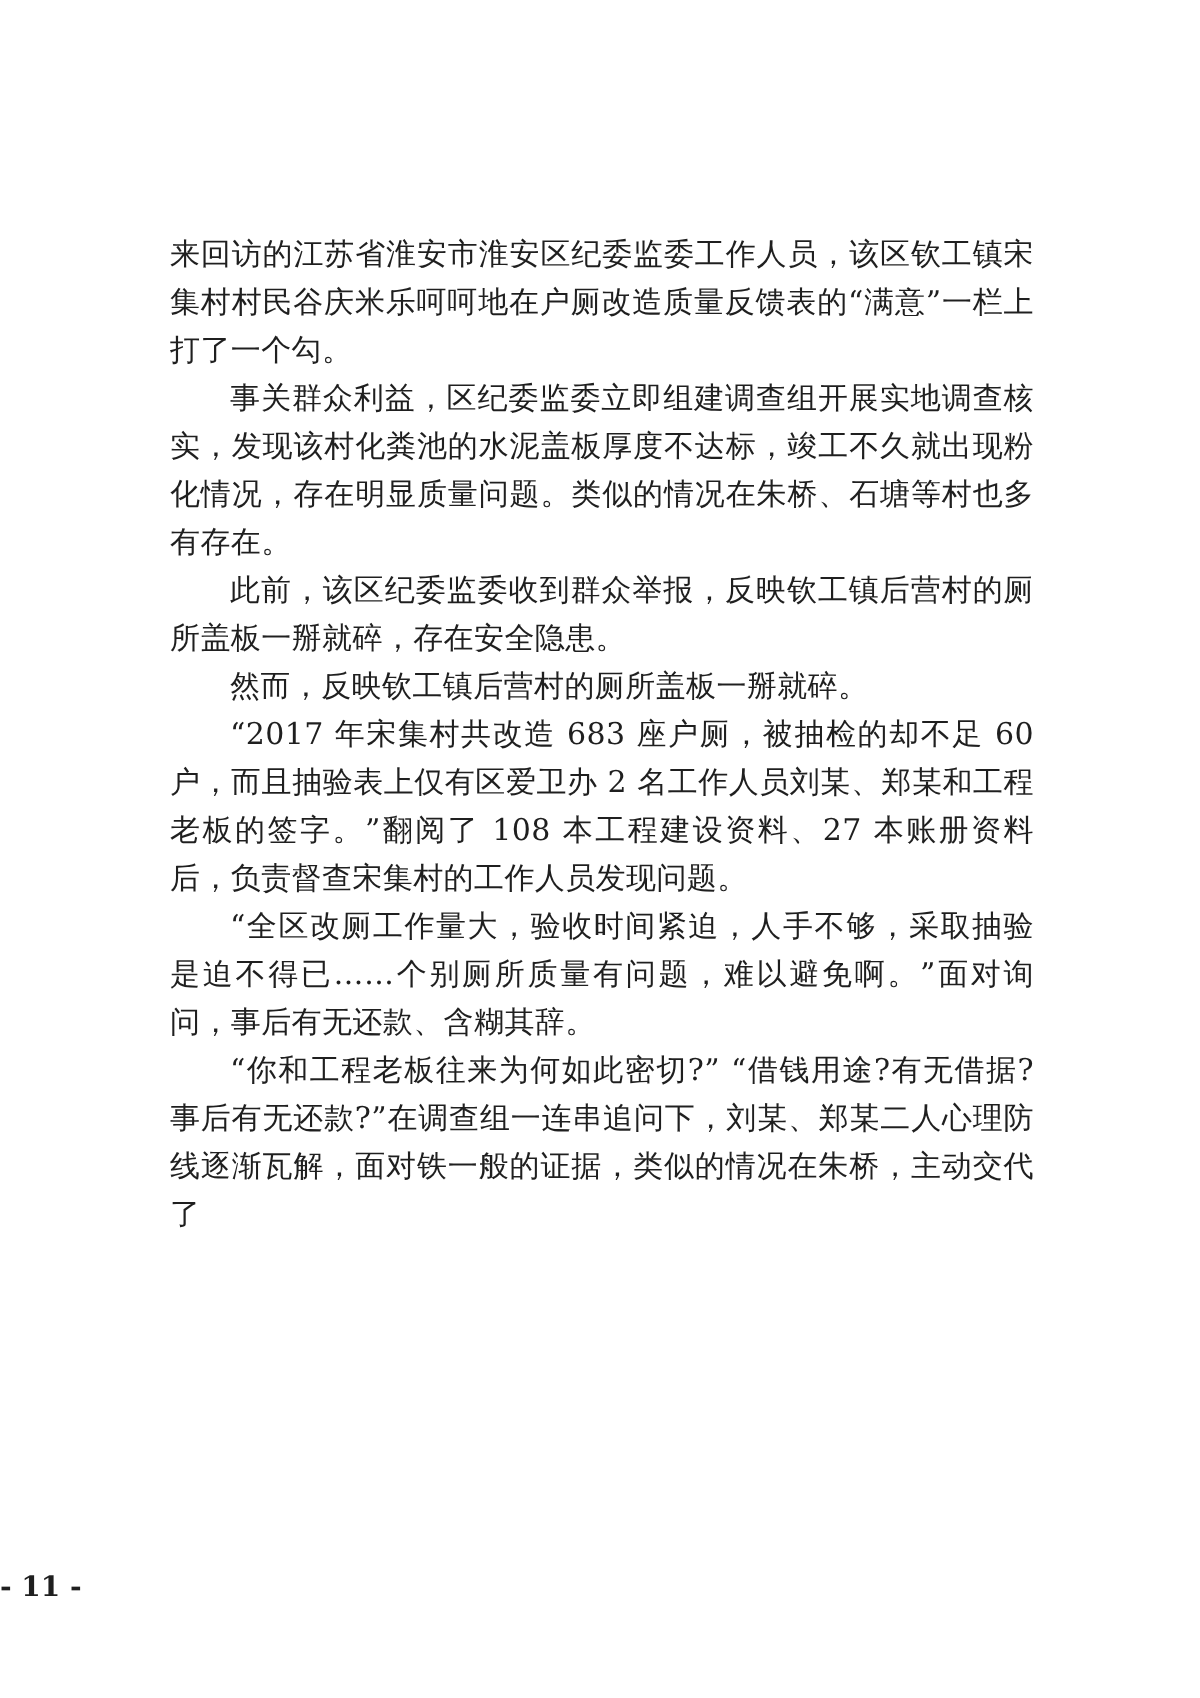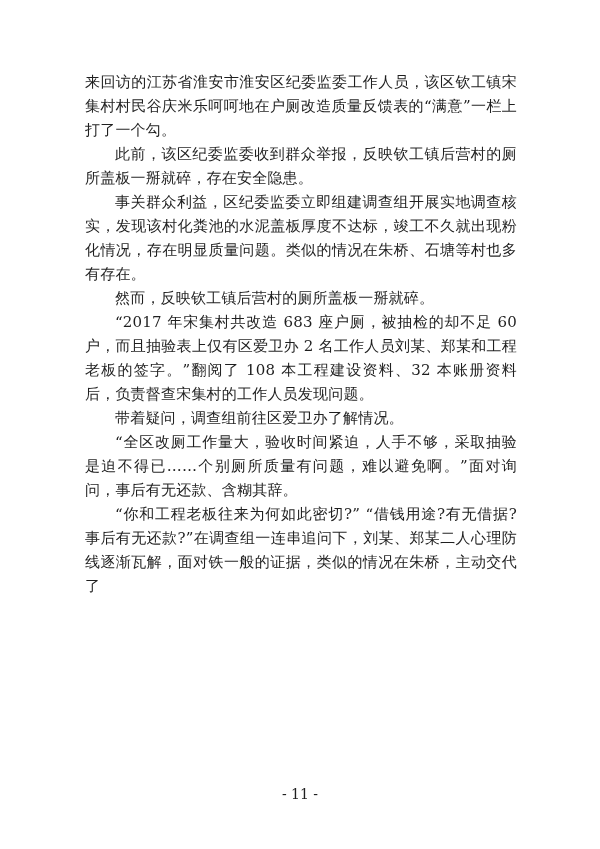--- a/index.html
+++ b/index.html
@@ -27,40 +27,40 @@
     text-justify: inter-character;
     letter-spacing: 0.2px;
   }
   .para {
     margin: 0;
     padding: 0;
     text-indent: 2em;
   }
   .para.no-indent {
     text-indent: 0;
+    margin-top: 45px;
   }
   .page-number {
     position: absolute;
     left: 0;
     right: 0;
     top: 785px;
-    text-align: center;
     font-size: 14px;
     line-height: 18px;
     color: #1f1f1f;
+    font-weight: bold;
   }
 </style>
 </head>
 <body>
 
 <div class="page">
   <div class="text-block">
     <p class="para no-indent">来回访的江苏省淮安市淮安区纪委监委工作人员，该区钦工镇宋集村村民谷庆米乐呵呵地在户厕改造质量反馈表的“满意”一栏上打了一个勾。</p>
+      <p class="para">事关群众利益，区纪委监委立即组建调查组开展实地调查核实，发现该村化粪池的水泥盖板厚度不达标，竣工不久就出现粉化情况，存在明显质量问题。类似的情况在朱桥、石塘等村也多有存在。</p>
       <p class="para">此前，该区纪委监委收到群众举报，反映钦工镇后营村的厕所盖板一掰就碎，存在安全隐患。</p>
-      <p class="para">事关群众利益，区纪委监委立即组建调查组开展实地调查核实，发现该村化粪池的水泥盖板厚度不达标，竣工不久就出现粉化情况，存在明显质量问题。类似的情况在朱桥、石塘等村也多有存在。</p>
       <p class="para">然而，反映钦工镇后营村的厕所盖板一掰就碎。</p>
-      <p class="para">“2017 年宋集村共改造 683 座户厕，被抽检的却不足 60 户，而且抽验表上仅有区爱卫办 2 名工作人员刘某、郑某和工程老板的签字。”翻阅了 108 本工程建设资料、32 本账册资料后，负责督查宋集村的工作人员发现问题。</p>
-      <p class="para">带着疑问，调查组前往区爱卫办了解情况。</p>
+      <p class="para">“2017 年宋集村共改造 683 座户厕，被抽检的却不足 60 户，而且抽验表上仅有区爱卫办 2 名工作人员刘某、郑某和工程老板的签字。”翻阅了 108 本工程建设资料、27 本账册资料后，负责督查宋集村的工作人员发现问题。</p>
       <p class="para">“全区改厕工作量大，验收时间紧迫，人手不够，采取抽验是迫不得已……个别厕所质量有问题，难以避免啊。”面对询问，事后有无还款、含糊其辞。</p>
       <p class="para">“你和工程老板往来为何如此密切?” “借钱用途?有无借据?事后有无还款?”在调查组一连串追问下，刘某、郑某二人心理防线逐渐瓦解，面对铁一般的证据，类似的情况在朱桥，主动交代了</p>
   </div>
   <div class="page-number">- 11 -</div>
 </div>
 
 </body></html>

